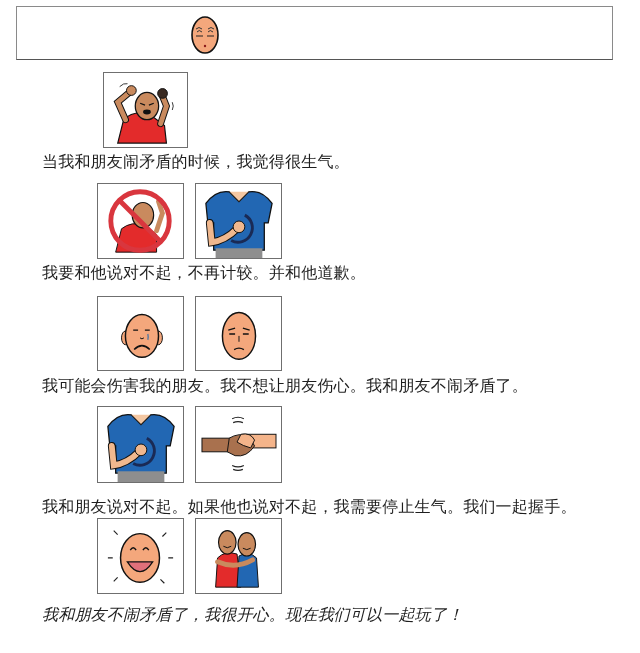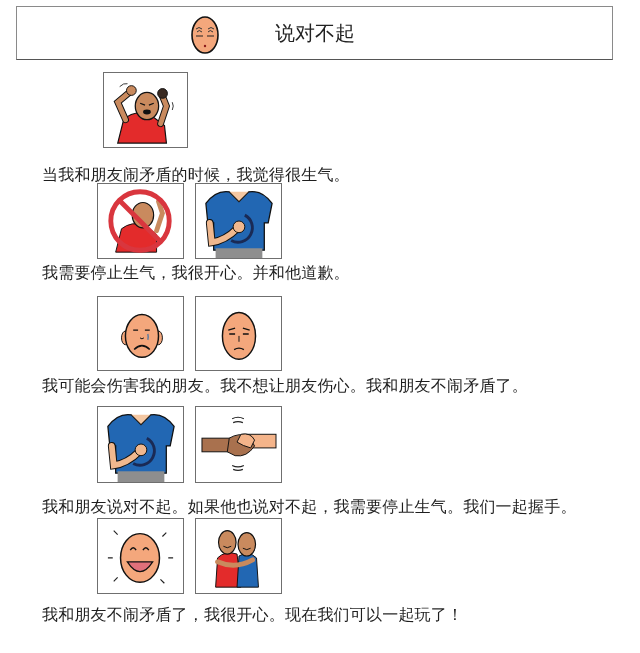--- a/index.html
+++ b/index.html
@@ -19,39 +19,38 @@
 <div class="header">
   <div class="face">
     <svg viewBox="0 0 30 42">
       <ellipse cx="15" cy="22" rx="13" ry="18" fill="#f4a77c" stroke="#111" stroke-width="1.6"></ellipse>
       <path d="M6 16 q3 -3 6 0 M7 19 q2 -3 5 0" stroke="#333" fill="none" stroke-width="1"></path>
       <path d="M18 16 q3 -3 6 0 M18 19 q2 -3 5 0" stroke="#333" fill="none" stroke-width="1"></path>
       <path d="M6 23 h7 M17 23 h7" stroke="#222" stroke-width="1.2"></path>
       <circle cx="15" cy="33" r="1.2" fill="#8b1b1b"></circle>
     </svg>
   </div>
-  <div class="title">说对不起</div>
 </div>
 
 <div class="pic" style="left:103px; top:72px; width:85px; height:76px;">
   <svg viewBox="0 0 85 76">
     <path d="M14 72 L20 48 Q30 38 46 42 L62 54 L64 72 Z" fill="#e32b2b" stroke="#111" stroke-width="1.2"></path>
     <path d="M22 48 L14 30 L26 20" stroke="#111" stroke-width="7" fill="none" stroke-linecap="round"></path>
     <path d="M22 48 L14 30 L26 20" stroke="#c98a5e" stroke-width="5" fill="none" stroke-linecap="round"></path>
     <circle cx="28" cy="18" r="5" fill="#c98a5e" stroke="#111" stroke-width="1"></circle>
     <path d="M58 52 L64 34 L60 24" stroke="#111" stroke-width="7" fill="none" stroke-linecap="round"></path>
     <path d="M58 52 L64 34 L60 24" stroke="#c98a5e" stroke-width="5" fill="none" stroke-linecap="round"></path>
     <circle cx="60" cy="21" r="5" fill="#3a2a22" stroke="#111" stroke-width="1"></circle>
     <ellipse cx="44" cy="34" rx="12" ry="14" fill="#c98a5e" stroke="#111" stroke-width="1.3"></ellipse>
     <path d="M37 31 l5 2 M46 33 l5 -2" stroke="#111" stroke-width="1.2"></path>
     <ellipse cx="44" cy="40" rx="4" ry="2.5" fill="#111"></ellipse>
     <path d="M16 14 q4 -4 8 -3 M70 30 q2 4 0 8" stroke="#333" fill="none" stroke-width="1"></path>
   </svg>
 </div>
-<div class="sentence" style="top:152px;margin-top:13px;">当我和朋友闹矛盾的时候，我觉得很生气。</div>
+<div class="sentence" style="top:152px;">当我和朋友闹矛盾的时候，我觉得很生气。</div>
 
 <div class="pic" style="left:97px; top:183px; width:87px; height:76px;">
   <svg viewBox="0 0 87 76">
     <path d="M18 70 L24 46 Q34 38 48 42 L60 52 L60 70 Z" fill="#e32b2b" stroke="#111" stroke-width="1"></path>
     <ellipse cx="46" cy="32" rx="11" ry="13" fill="#c98a5e" stroke="#111" stroke-width="1.2"></ellipse>
     <path d="M60 48 L66 30 L62 18" stroke="#c98a5e" stroke-width="5" fill="none" stroke-linecap="round"></path>
     <circle cx="43" cy="38" r="30" fill="none" stroke="#d9363e" stroke-width="5"></circle>
     <line x1="22" y1="17" x2="64" y2="59" stroke="#d9363e" stroke-width="5"></line>
   </svg>
 </div>
@@ -59,21 +58,21 @@
   <svg viewBox="0 0 87 76">
     <path d="M10 20 Q20 6 34 8 L44 18 L54 8 Q68 6 78 20 L74 40 L70 40 L70 68 L18 68 L18 40 L12 40 Z" fill="#2267b3" stroke="#111" stroke-width="1.3"></path>
     <path d="M34 8 L44 18 L54 8" fill="#f4c7a2" stroke="#111" stroke-width="1"></path>
     <rect x="20" y="66" width="48" height="10" fill="#8e8e8e"></rect>
     <path d="M14 40 L16 60 Q30 58 42 46" stroke="#111" stroke-width="8" fill="none" stroke-linecap="round"></path>
     <path d="M14 40 L16 60 Q30 58 42 46" stroke="#f0b88e" stroke-width="6" fill="none" stroke-linecap="round"></path>
     <circle cx="44" cy="44" r="6" fill="#f0b88e" stroke="#111" stroke-width="1"></circle>
     <path d="M50 32 A14 14 0 1 1 36 58" stroke="#1a2a55" stroke-width="3" fill="none"></path>
   </svg>
 </div>
-<div class="sentence" style="top:263px;">我需要停止生气，我很开心。并和他道歉。</div>
+<div class="sentence" style="top:263px;">我要和他说对不起，不再计较。并和他道歉。</div>
 
 <div class="pic" style="left:97px; top:296px; width:87px; height:75px;">
   <svg viewBox="0 0 87 75">
     <ellipse cx="28" cy="42" rx="4" ry="7" fill="#f4a77c" stroke="#111" stroke-width="1"></ellipse>
     <ellipse cx="62" cy="42" rx="4" ry="7" fill="#f4a77c" stroke="#111" stroke-width="1"></ellipse>
     <ellipse cx="45" cy="40" rx="17" ry="22" fill="#f4a77c" stroke="#111" stroke-width="1.5"></ellipse>
     <path d="M36 34 h5 M48 34 h5" stroke="#111" stroke-width="1.3"></path>
     <path d="M43 42 q2 2 4 0" stroke="#111" fill="none" stroke-width="1"></path>
     <path d="M51 38 q1 4 0 6" stroke="#5a7aa0" stroke-width="1.5" fill="none"></path>
     <path d="M37 54 q8 -8 16 0" stroke="#111" fill="none" stroke-width="1.6"></path>
@@ -124,13 +123,13 @@
 <div class="pic" style="left:195px; top:518px; width:87px; height:76px;">
   <svg viewBox="0 0 87 76">
     <path d="M20 70 L22 40 Q30 32 42 36 L46 70 Z" fill="#e32b2b" stroke="#111" stroke-width="1"></path>
     <path d="M42 70 L44 38 Q54 32 62 40 L64 70 Z" fill="#2267b3" stroke="#111" stroke-width="1"></path>
     <ellipse cx="32" cy="24" rx="9" ry="12" fill="#c98a5e" stroke="#111" stroke-width="1.2"></ellipse>
     <ellipse cx="52" cy="26" rx="9" ry="12" fill="#c98a5e" stroke="#111" stroke-width="1.2"></ellipse>
     <path d="M28 28 q4 3 8 0 M48 30 q4 3 8 0" stroke="#111" fill="none" stroke-width="1"></path>
     <path d="M22 44 Q40 52 58 42" stroke="#c98a5e" stroke-width="5" fill="none" stroke-linecap="round"></path>
   </svg>
 </div>
-<div class="sentence" style="top:605px;">我和朋友不闹矛盾了，我很开心。现在我们可以一起玩了！</div>
+<div class="sentence" style="top:605px;font-style:italic;">我和朋友不闹矛盾了，我很开心。现在我们可以一起玩了！</div>
 
 </body></html>

